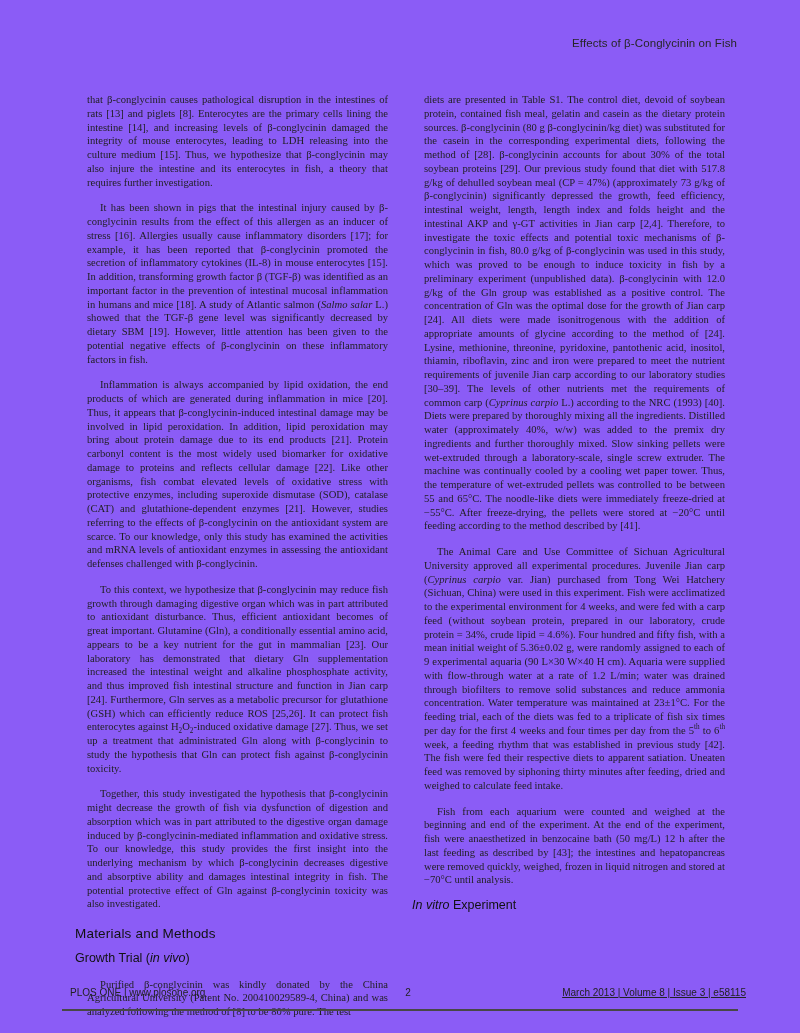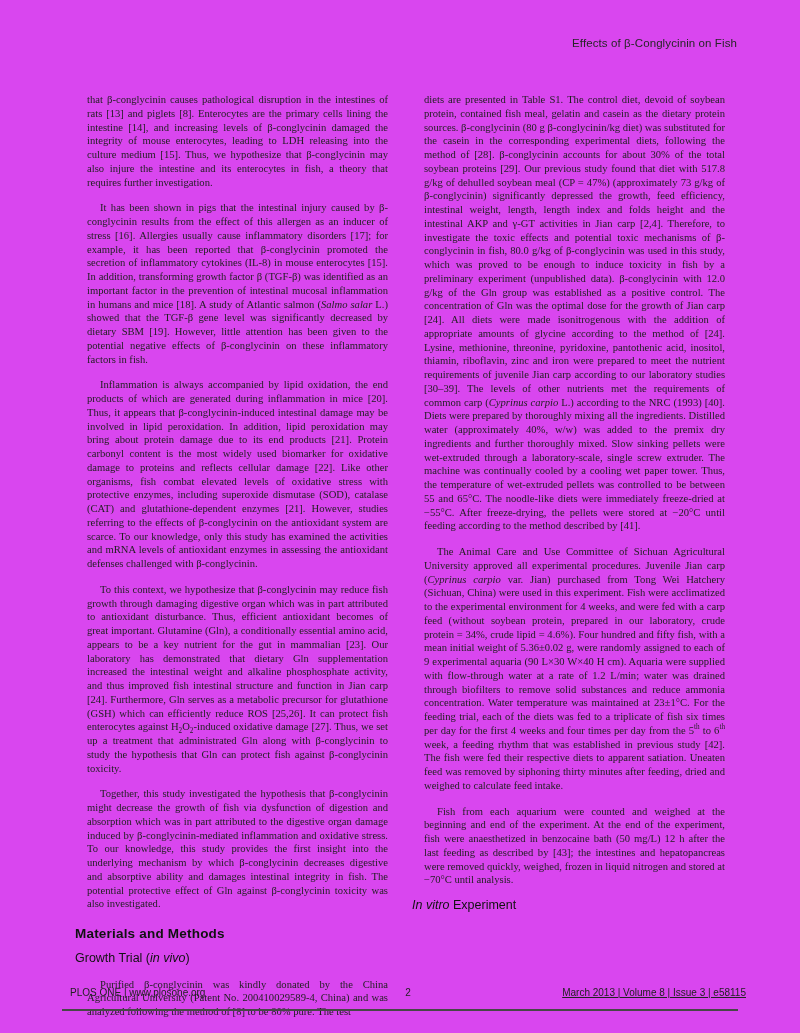--- a/index.html
+++ b/index.html
@@ -1,20 +1,20 @@
 <!DOCTYPE html>
 <html><head>
 <meta charset="utf-8">
 <style>
   html, body { margin: 0; padding: 0; background: #ffffff; }
   .page {
     position: relative;
     width: 800px;
     height: 1033px;
-    background: #d946ef;
+    background: #8b5cf6;
     font-family: "Liberation Serif", serif;
     color: #1f1f1f;
     overflow: hidden;
   }
   .running-title {
     position: absolute;
     top: 37px;
     right: 63px;
     font-family: "Liberation Sans", sans-serif;
     font-size: 11.5px;
@@ -32,21 +32,21 @@
     width: 325px;
     font-size: 10.6px;
     line-height: 13.75px;
     text-align: justify;
   }
   .body-para { margin: 12px; }
   .body-para.indent { text-indent: 13px; }
   .section-heading {
     font-family: "Liberation Sans", sans-serif;
     font-size: 13.5px;
-    font-weight: 700;
+    font-weight: 400;
     color: #111111;
     margin: 16px 0 11px 0;
     text-align: left;
     letter-spacing: 0.2px;
   }
   .subsection-heading {
     font-family: "Liberation Sans", sans-serif;
     font-size: 12.5px;
     font-weight: 400;
     color: #111111;

